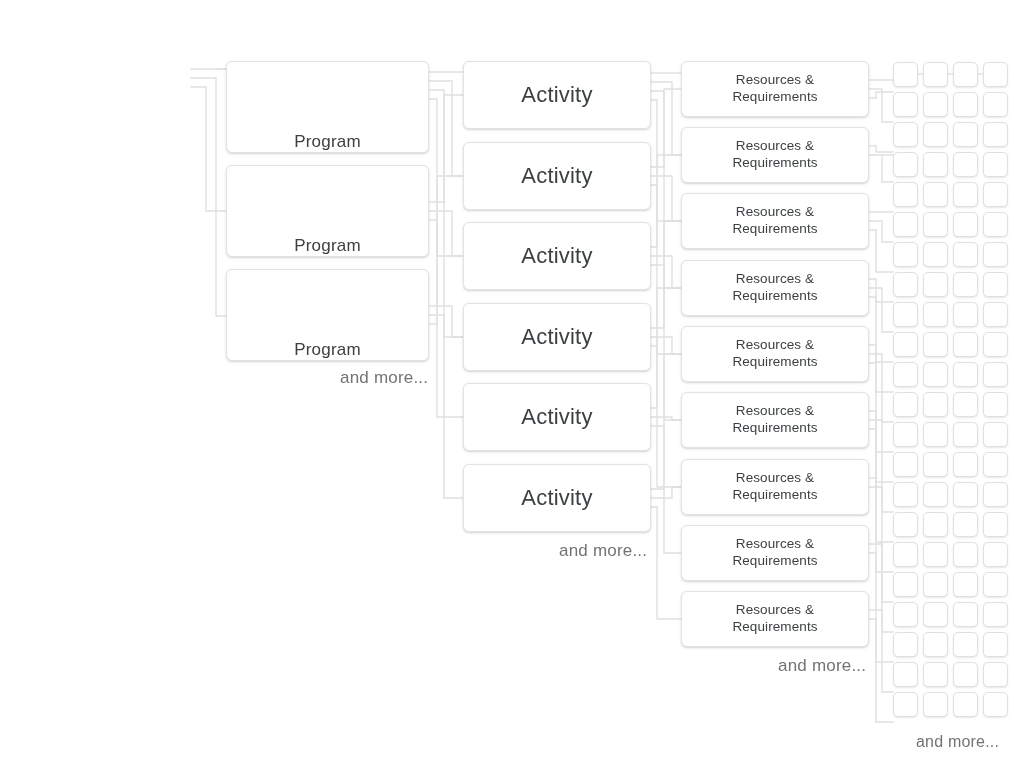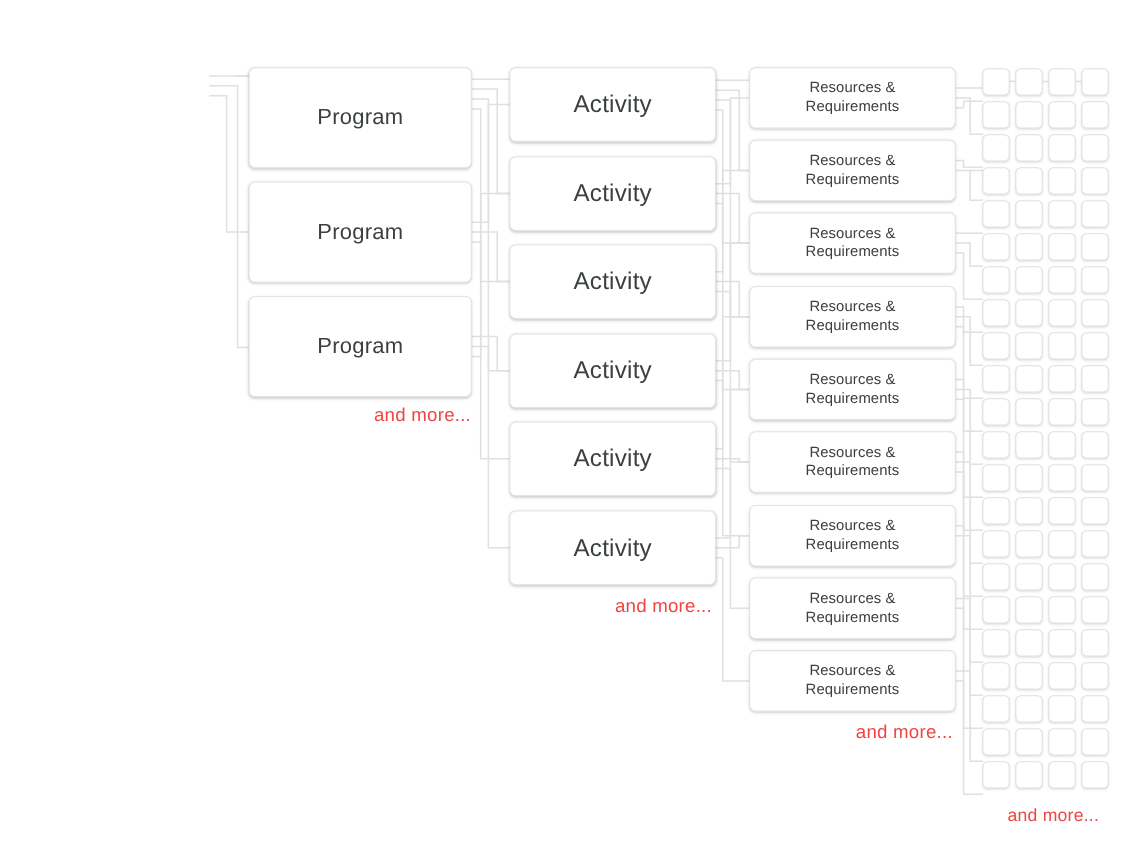--- a/index.html
+++ b/index.html
@@ -40,40 +40,41 @@
     text-align: center;
     color: #3c4043;
     line-height: 1.25;
     z-index: 2;
   }
   .node-event {
     font-size: 27px;
     letter-spacing: 0.2px;
   }
   .node-program {
-    font-size: 20px;
+    font-size: 17px;
     letter-spacing: 0.2px;
+    align-items: flex-end;
   }
   .node-activity {
     font-size: 22px;
     letter-spacing: 0.2px;
   }
   .node-rr {
     font-size: 13.5px;
     letter-spacing: 0.1px;
     padding: 0 6px;
   }
   .node-mini {
     border-radius: 5px;
     border: 1px solid #e0e0e0;
     box-shadow: 0 1px 2px rgba(0,0,0,0.10);
   }
   .more-link {
     position: absolute;
-    color: #ef4444;
+    color: #737373;
     font-size: 17px;
     letter-spacing: 0.2px;
     white-space: nowrap;
     z-index: 3;
     cursor: pointer;
   }
   .more-link.small {
     font-size: 16px;
   }
 </style>

